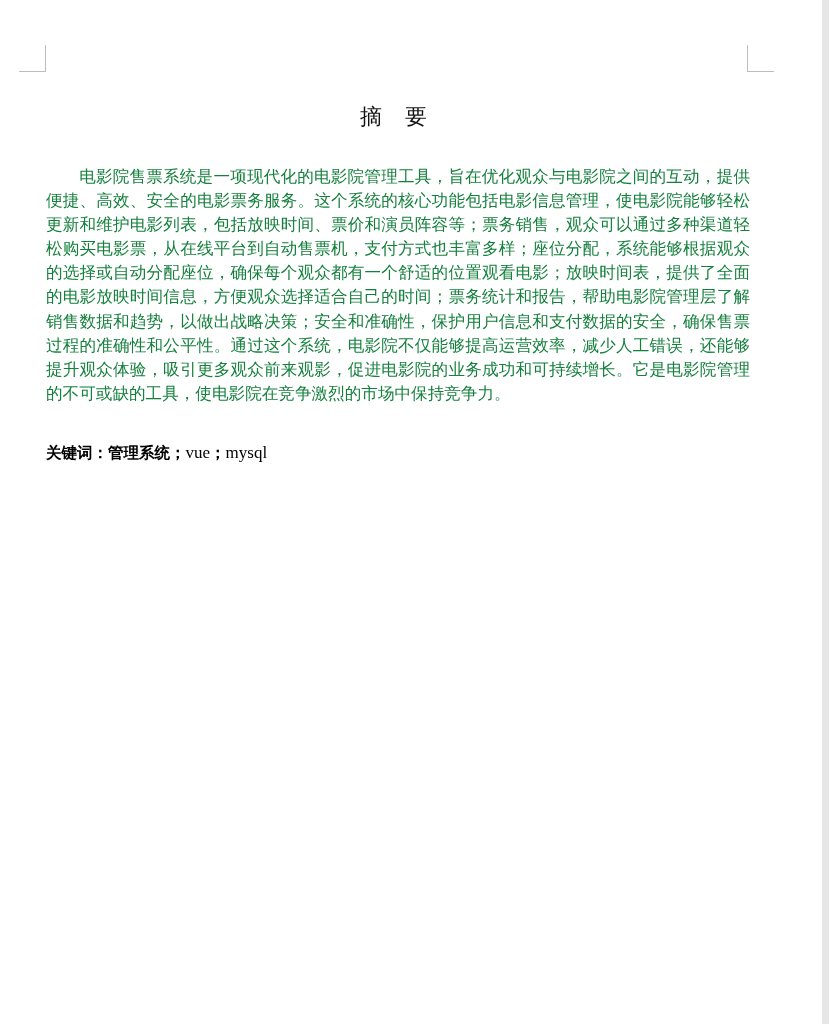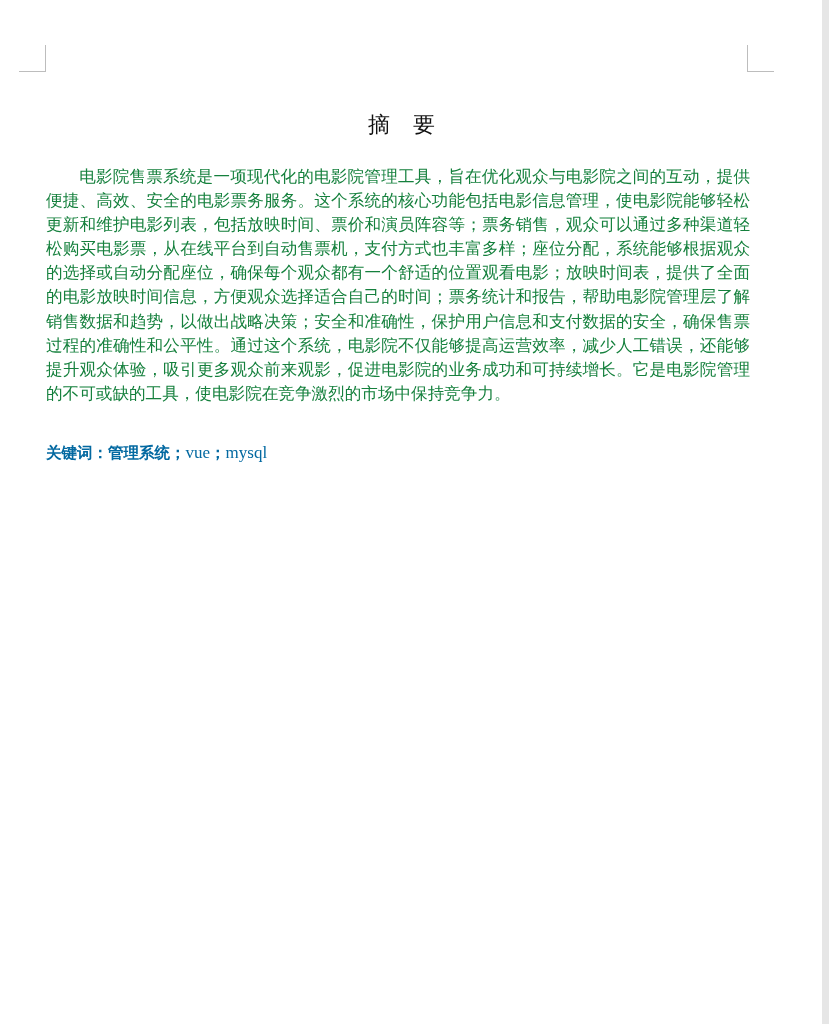--- a/index.html
+++ b/index.html
@@ -50,42 +50,42 @@
   .title {
     position: absolute;
     left: 0;
     width: 795px;
     top: 102px;
     text-align: center;
     font-family: "DejaVu Sans", "Liberation Sans", sans-serif;
     font-size: 22px;
     letter-spacing: 8px;
     color: #111;
-    margin: 8px;
+    margin: 0;
     font-weight: normal;
   }
   .abstract {
     position: absolute;
     left: 46px;
     top: 165px;
     width: 704px;
     font-size: 16.6px;
     line-height: 24.1px;
     color: #15803d;
     text-align: justify;
     text-indent: 2em;
     margin: 0;
   }
   .keywords {
     position: absolute;
     left: 46px;
     top: 441px;
     font-size: 16.6px;
     line-height: 24px;
-    color: #0369a1;
+    color: #000000;
     margin: 0;
   }
   .kw-label {
     font-family: "DejaVu Sans", "Liberation Sans", sans-serif;
     font-weight: bold;
     font-size: 15.5px;
   }
   .kw-cn {
     font-family: "DejaVu Sans", "Liberation Sans", sans-serif;
     font-weight: bold;

